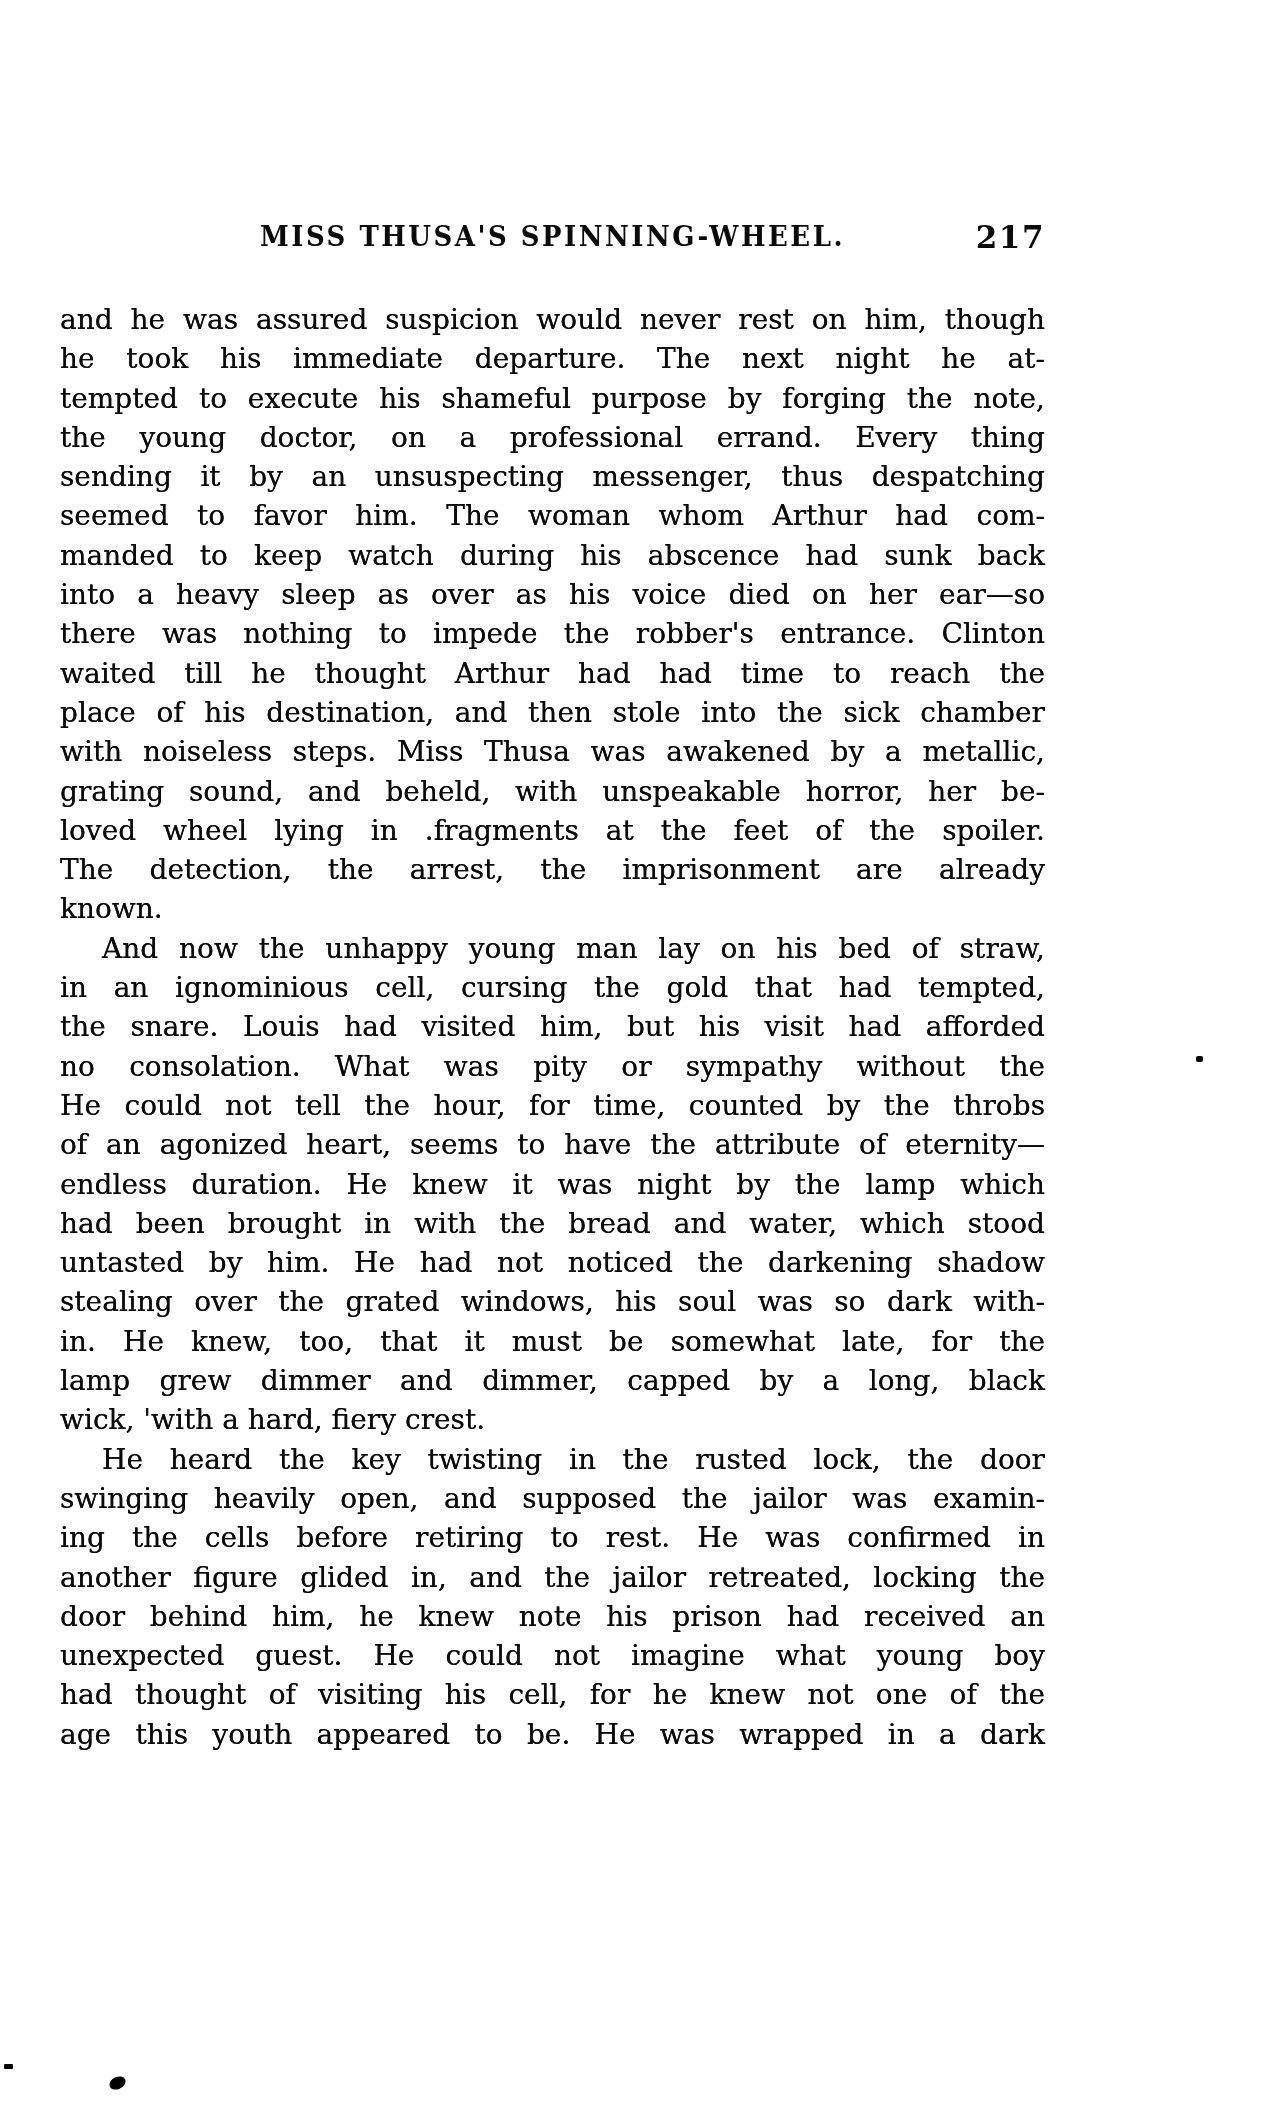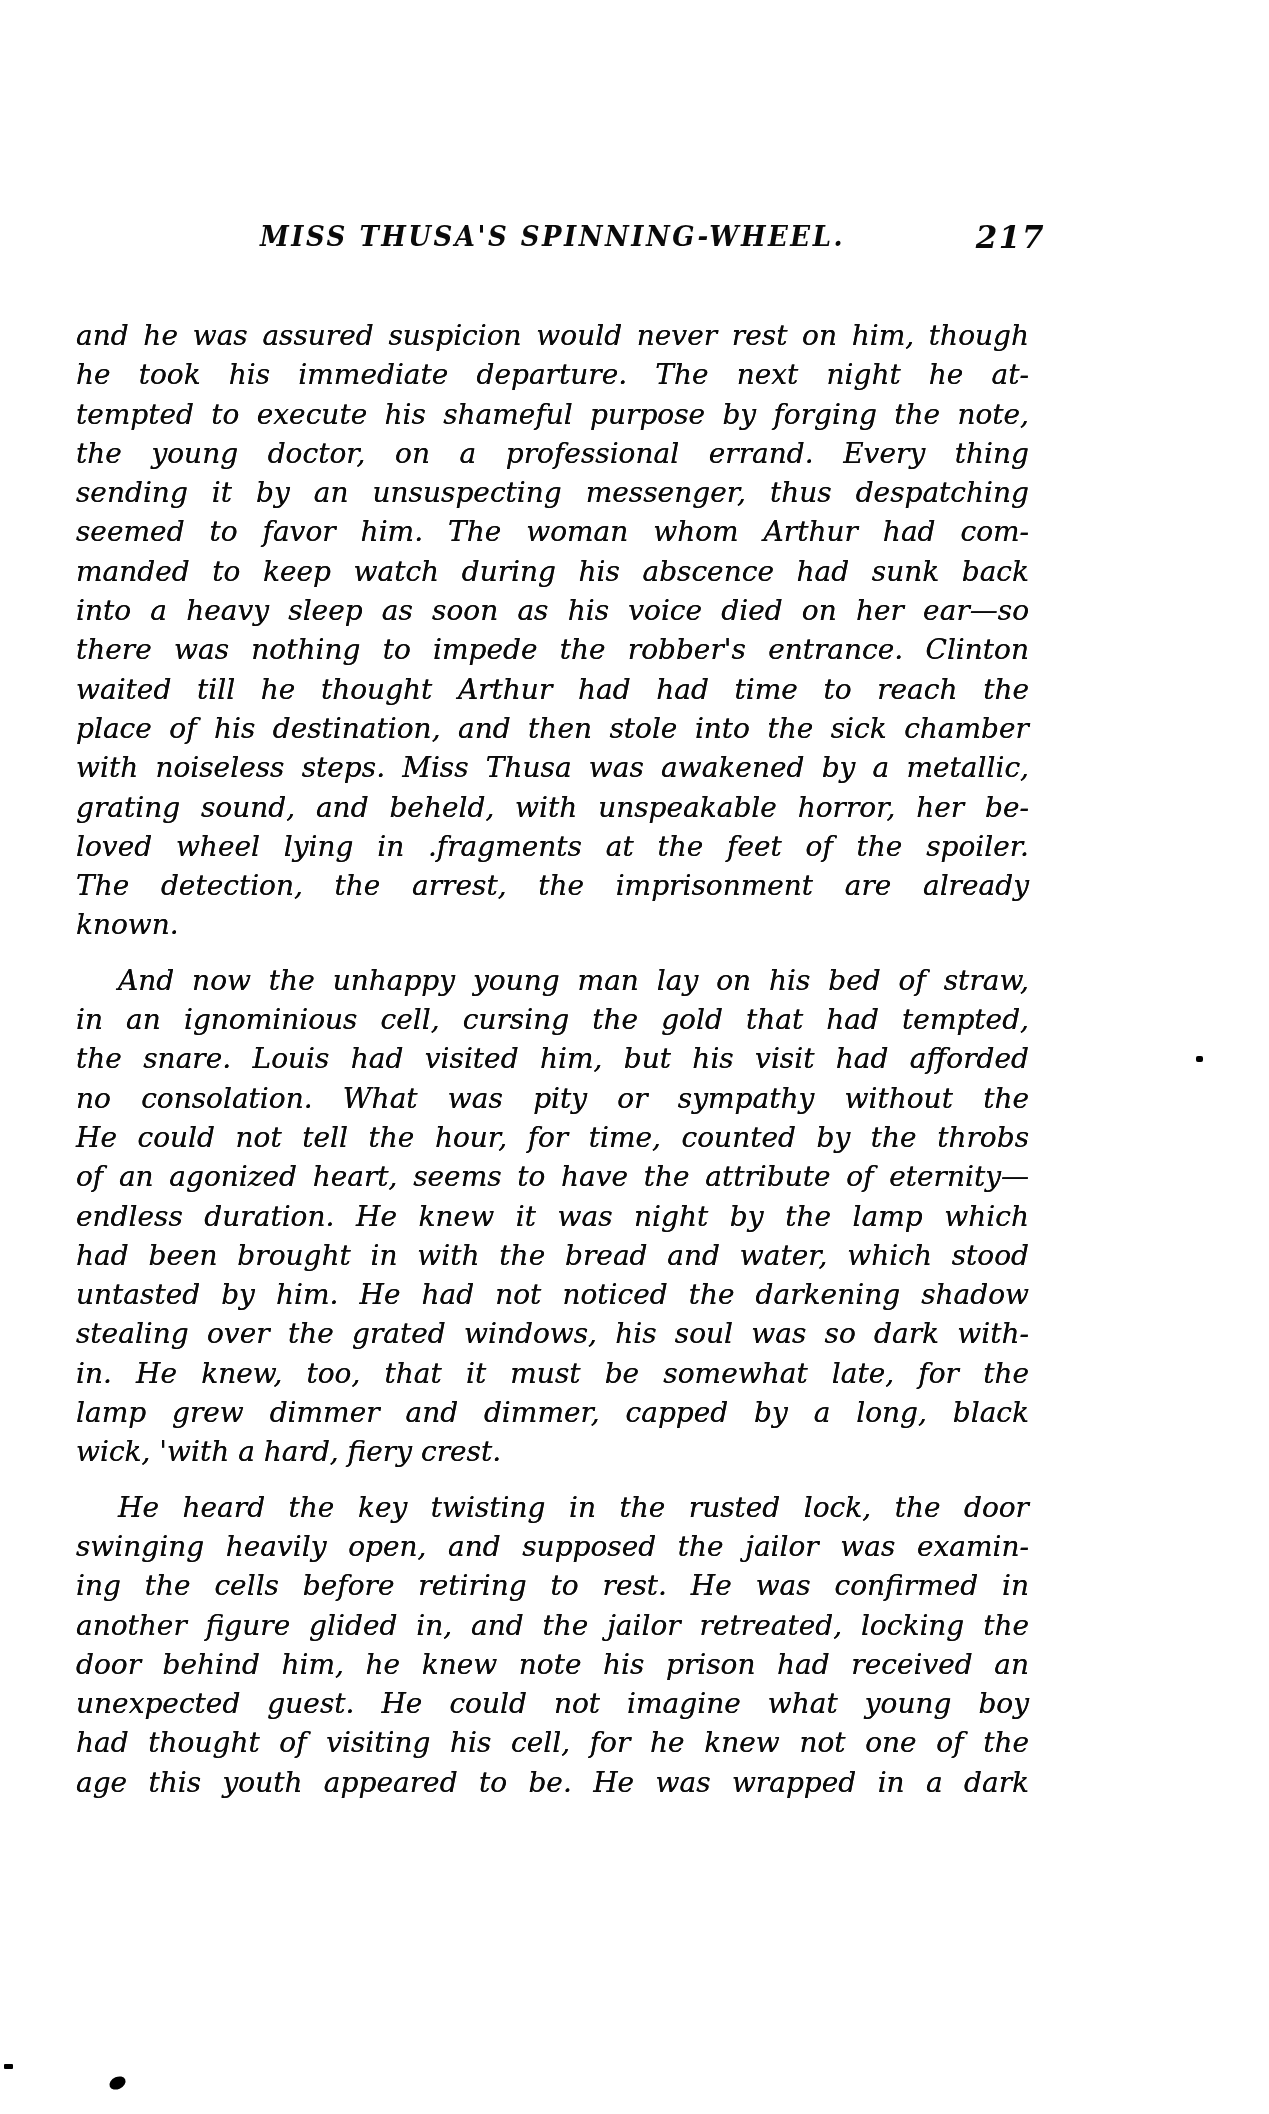--- a/index.html
+++ b/index.html
@@ -12,21 +12,20 @@
     width: 1269px;
     height: 2114px;
     overflow: hidden;
     font-family: "DejaVu Serif", "Liberation Serif", serif;
     color: #0a0a0a;
   }
   .page {
     position: absolute;
     inset: 0;
     background: #ffffff;
-    font-style: italic;
   }
   .page-header {
     position: absolute;
     top: 222px;
     left: 60px;
     width: 985px;
     height: 40px;
   }
   .running-title {
     display: block;
@@ -45,21 +44,21 @@
     font-size: 31px;
     letter-spacing: 1.5px;
   }
   .body-text {
     position: absolute;
     top: 300px;
     left: 60px;
     width: 985px;
   }
   .para {
-    margin: 16px;
+    margin: 0;
     padding: 0;
   }
   .line {
     font-size: 28px;
     line-height: 39.3px;
     text-align: justify;
     text-align-last: justify;
     text-shadow: 0 0 0.6px rgba(0,0,0,0.85);
   }
   .line.line-end {
@@ -108,21 +107,21 @@
 
   <div class="body-text" id="bodyText">
       <div class="para">
         <div class="line">and he was assured suspicion would never rest on him, though</div>
         <div class="line">he took his immediate departure. The next night he at-</div>
         <div class="line">tempted to execute his shameful purpose by forging the note,</div>
         <div class="line">the young doctor, on a professional errand. Every thing</div>
         <div class="line">sending it by an unsuspecting messenger, thus despatching</div>
         <div class="line">seemed to favor him. The woman whom Arthur had com-</div>
         <div class="line">manded to keep watch during his abscence had sunk back</div>
-        <div class="line">into a heavy sleep as soon as his voice died on her ear—so</div>
+        <div class="line">into a heavy sleep as over as his voice died on her ear—so</div>
         <div class="line">there was nothing to impede the robber's entrance. Clinton</div>
         <div class="line">waited till he thought Arthur had had time to reach the</div>
         <div class="line">place of his destination, and then stole into the sick chamber</div>
         <div class="line">with noiseless steps. Miss Thusa was awakened by a metallic,</div>
         <div class="line">grating sound, and beheld, with unspeakable horror, her be-</div>
         <div class="line">loved wheel lying in .fragments at the feet of the spoiler.</div>
         <div class="line">The detection, the arrest, the imprisonment are already</div>
         <div class="line line-end">known.</div>
       </div>
       <div class="para indent">

